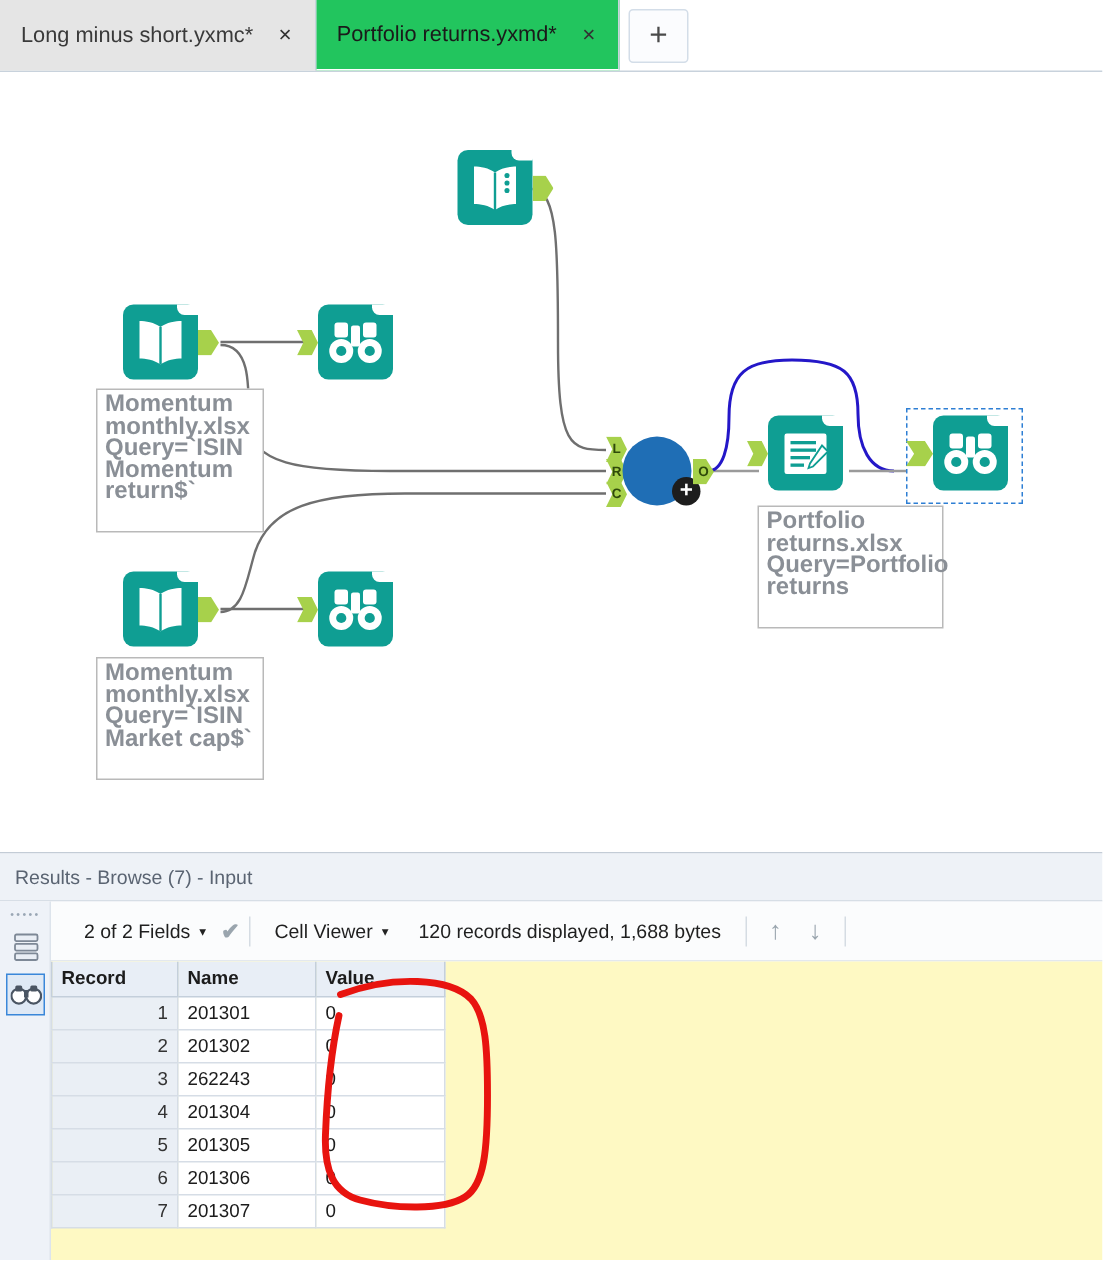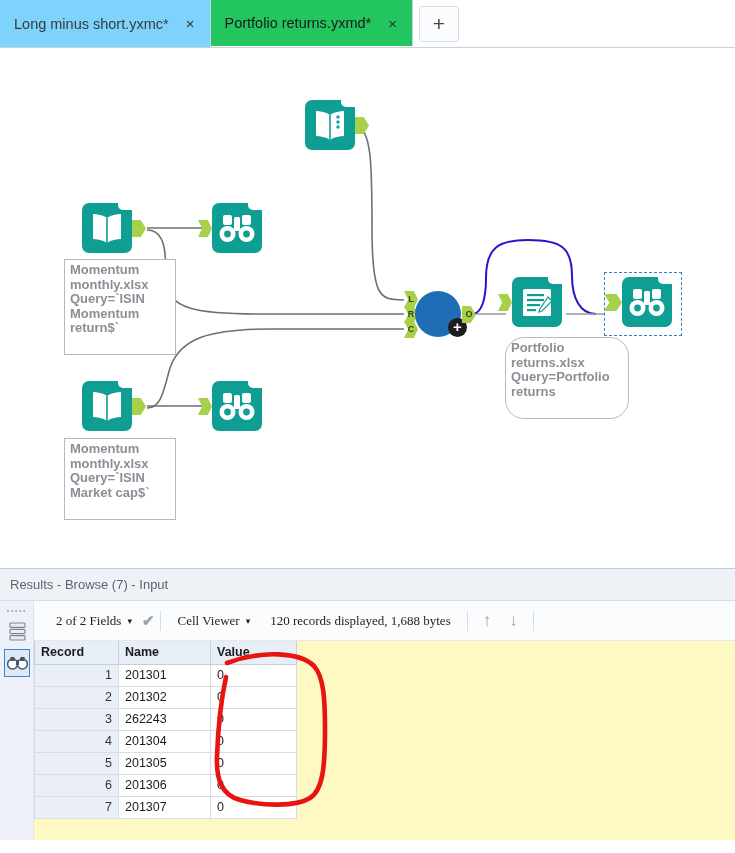--- a/index.html
+++ b/index.html
@@ -20,21 +20,21 @@
     display: flex; align-items: stretch;
   }
   .tab {
     display: flex; align-items: center; gap: 14px;
     padding: 0 12px 0 14px;
     font-size: 14.5px; color: #2b2b2b;
     border-right: 1px solid #c8d2dc;
     position: relative;
     white-space: nowrap;
   }
-  .tab.inactive { background: #7dd3fc; color: #3a3a3a; }
+  .tab.inactive { background: #e5e5e5; color: #3a3a3a; }
   .tab.active { background: #22c55e; color: #1a1a1a; border-bottom: 1px solid #ffffff; }
   .tab-close {
     font-size: 15px; color: #333; line-height: 1;
     padding: 2px 3px; cursor: pointer;
     font-family: "Liberation Sans", sans-serif;
   }
   .tab-add {
     width: 40px; display: flex; align-items: center; justify-content: center;
     margin: 4px 0 4px 6px;
     border: 1px solid #d3dde8; border-radius: 3px;
@@ -83,21 +83,21 @@
   }
   .plusbadge {
     position: absolute; width: 19px; height: 19px; border-radius: 50%;
     background: #1d1d1d; color: #fff; font-size: 15px; line-height: 17px;
     text-align: center; font-weight: bold;
   }
 
   .note {
     position: absolute;
     border: 1px solid #b9b9b9; background: #ffffff;
-    font-size: 13px; font-weight: bold; color: #8a8f96;
+    font-size: 16px; font-weight: bold; color: #8a8f96;
     line-height: 14.5px;
     padding: 3px 4px 4px 5px;
     white-space: pre-line;
     font-family: "Liberation Sans", sans-serif;
   }
 
   .selection-box {
     position: absolute;
     border: 1.5px dashed #2e7fd4;
   }
@@ -111,21 +111,21 @@
     height: 32px; background: #eef2f7;
     border-bottom: 1px solid #d7dee6;
     display: flex; align-items: center; padding-left: 10px;
     font-size: 13px; color: #5a6472;
   }
   .results-toolbar {
     height: 40px; background: #fbfcfd;
     border-bottom: 1px solid #e3e8ee;
     display: flex; align-items: center;
     padding-left: 46px; gap: 0;
-    font-size: 13px; color: #1f1f1f; font-family: Liberation Serif, serif;
+    font-size: 13px; color: #1f1f1f;
   }
   .tb-item { display: flex; align-items: center; gap: 6px; padding: 0 10px; white-space: nowrap; }
   .caret { font-size: 9px; color: #222; }
   .tb-sep { width: 1px; height: 20px; background: #d5dce3; margin: 0 6px; }
   .check { color: #9aa5ae; font-size: 15px; font-weight: bold; }
   .arrowbtn { color: #9aa5ae; font-size: 17px; padding: 0 9px; }
 
   .side-rail {
     position: absolute; left: 0; top: 32px; width: 34px; bottom: 0;
     background: #eef2f8; border-right: 1px solid #dde4ec;
@@ -311,21 +311,21 @@
 
     <div class="note" style="left:64px; top:211px; width:112px; height:96px;">Momentum
 monthly.xlsx
 Query=`ISIN
 Momentum
 return$`</div>
     <div class="note" style="left:64px; top:390px; width:112px; height:82px;">Momentum
 monthly.xlsx
 Query=`ISIN
 Market cap$`</div>
-    <div class="note" style="left:505px; top:289px; width:124px; height:82px;border-radius:19px;">Portfolio
+    <div class="note" style="left:505px; top:289px; width:124px; height:82px;">Portfolio
 returns.xlsx
 Query=Portfolio
 returns</div>
   </div>
 
   <div class="results">
 
     <div class="results-header">
       <span>Results - Browse (7) - Input</span>
     </div>

